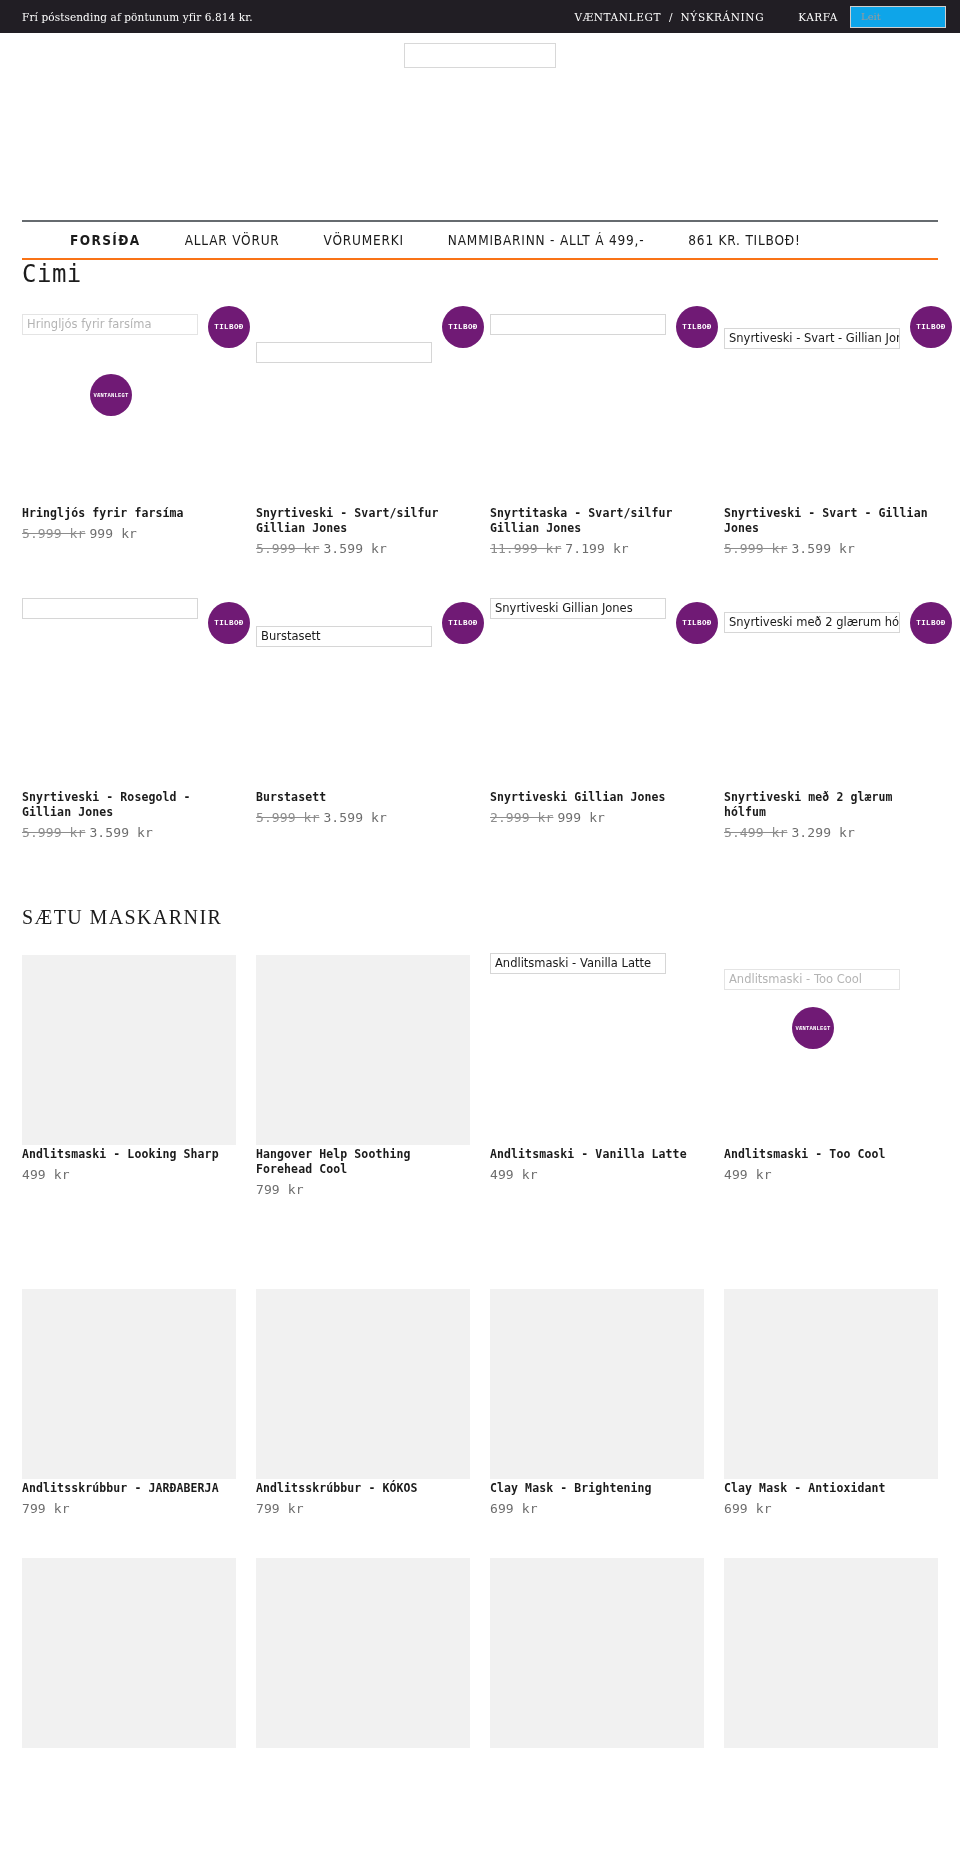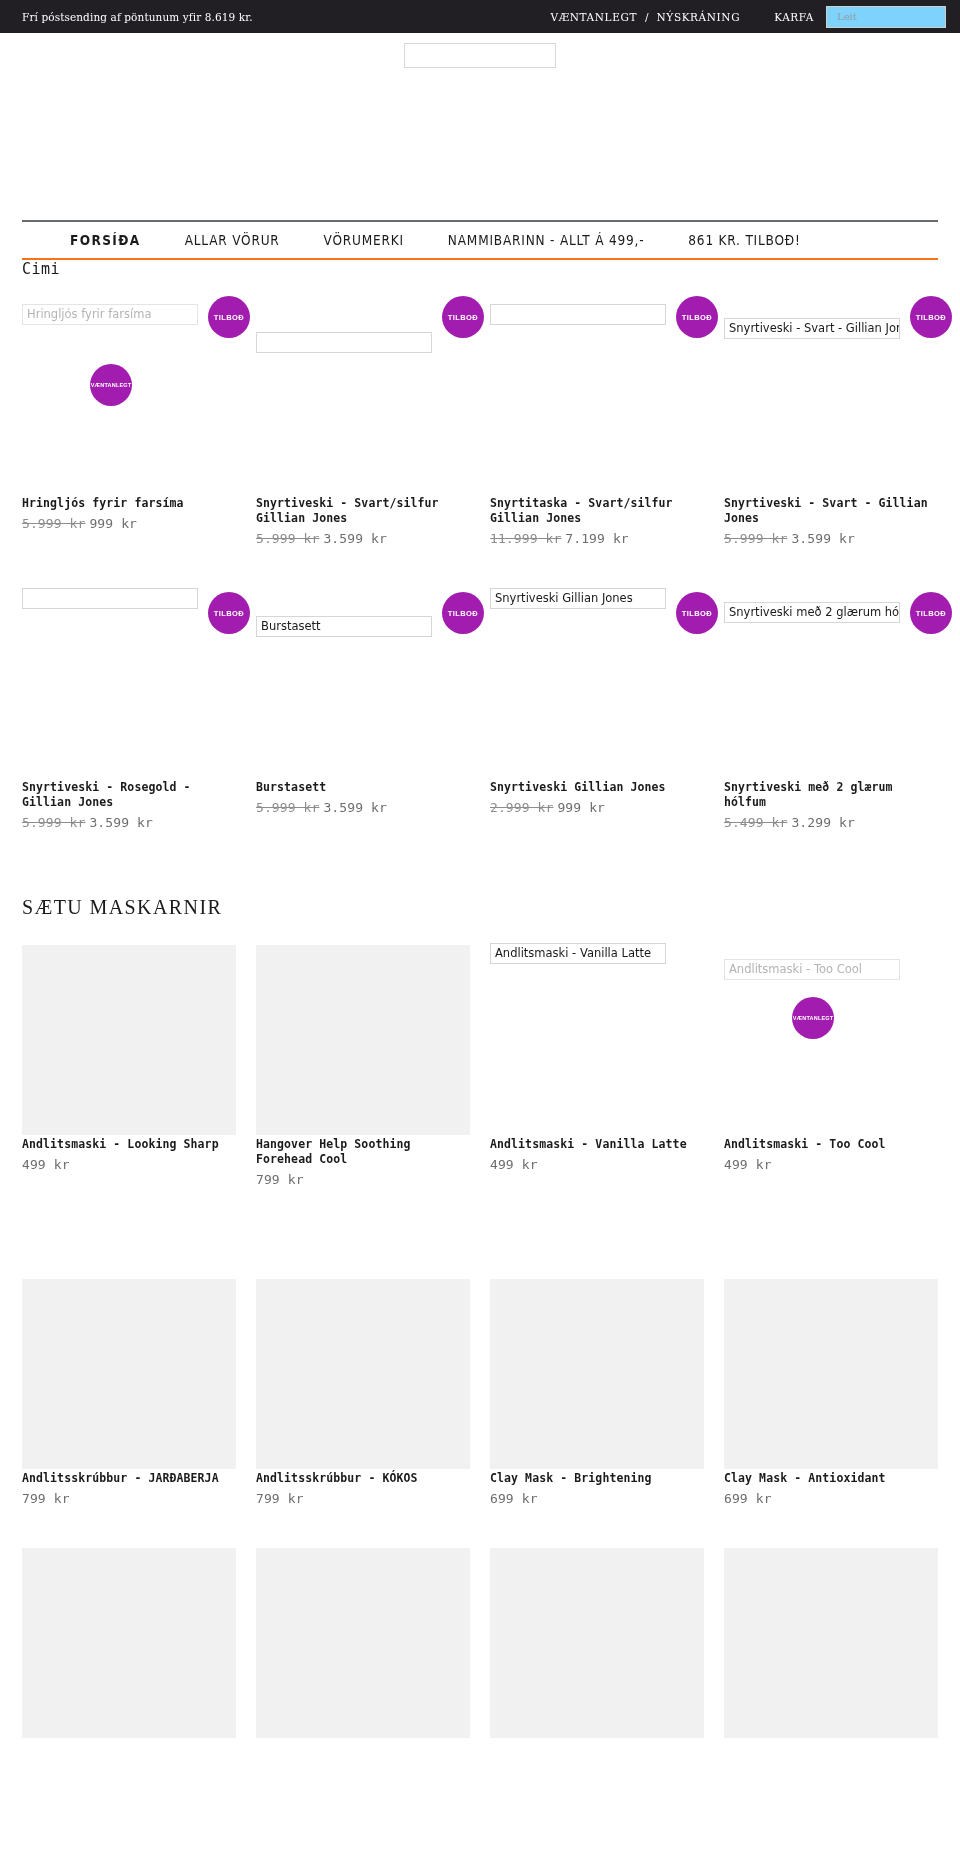--- a/index.html
+++ b/index.html
@@ -53,23 +53,23 @@
   .cart-link {
     font-size: 10.5px;
     letter-spacing: 0.6px;
     color: #ffffff;
     text-decoration: none;
     margin-left: 34px;
     margin-right: 12px;
     white-space: nowrap;
   }
   .search-box {
-    width: 120px;
+    width: 96px;
     height: 22px;
-    background: #7dd3fc;
+    background: #0ea5e9;
     border: 1px solid #cfcfcf;
     display: flex;
     align-items: center;
     padding: 0 8px;
   }
   .search-box input {
     border: 0;
     outline: 0;
     width: 100%;
     font-size: 10px;
@@ -113,21 +113,21 @@
     text-decoration: none;
     margin-right: 44px;
     white-space: nowrap;
   }
   .nav-item.is-active { font-weight: bold; letter-spacing: 1.4px; }
   .nav-item:last-child { margin-right: 0; }
 
   
   .section { padding: 0 22px; }
   .section-title {
-    font-size: 15px;
+    font-size: 24px;
     font-weight: normal;
     letter-spacing: 0.5px;
     color: #1b1b1b;
     margin: 0;
   }
   .section-title.cond {
     font-family: Liberation Serif, serif;
     font-size: 20px;
     letter-spacing: 1.4px;
   }
@@ -165,26 +165,26 @@
   .ph-box {
     position: absolute;
     background: #f1f1f1;
   }
 
   .badge {
     position: absolute;
     width: 42px;
     height: 42px;
     border-radius: 50%;
-    background: #a21caf;
+    background: #701a75;
     color: #ffffff;
     display: flex;
     align-items: center;
     justify-content: center;
-    font-family: Liberation Sans, sans-serif;
+    font-family: Liberation Mono, monospace;
     font-size: 7.5px;
     font-weight: bold;
     letter-spacing: 0.4px;
     z-index: 4;
     text-align: center;
   }
   .badge.soon { font-size: 5.5px; letter-spacing: 0.2px; }
 
   .card-title {
     font-size: 11.5px;
@@ -209,21 +209,21 @@
   .price-new { color: #6d6d6d; }
 
   .spacer-lg { height: 62px; }
   .spacer-md { height: 30px; }
   .spacer-sm { height: 18px; }
 </style>
 </head>
 <body>
 
 <div class="announce-bar">
-  <span class="announce-text">Frí póstsending af pöntunum yfir 8.619 kr.</span>
+  <span class="announce-text">Frí póstsending af pöntunum yfir 6.814 kr.</span>
   <div class="announce-right">
     <a class="acct-link" href="#">VÆNTANLEGT</a>
     <span class="acct-sep">/</span>
     <a class="acct-link" href="#">NÝSKRÁNING</a>
     <a class="cart-link" href="#">KARFA</a>
     <div class="search-box">
       <input type="text" placeholder="Leit" style="">
     </div>
   </div>
 </div>

